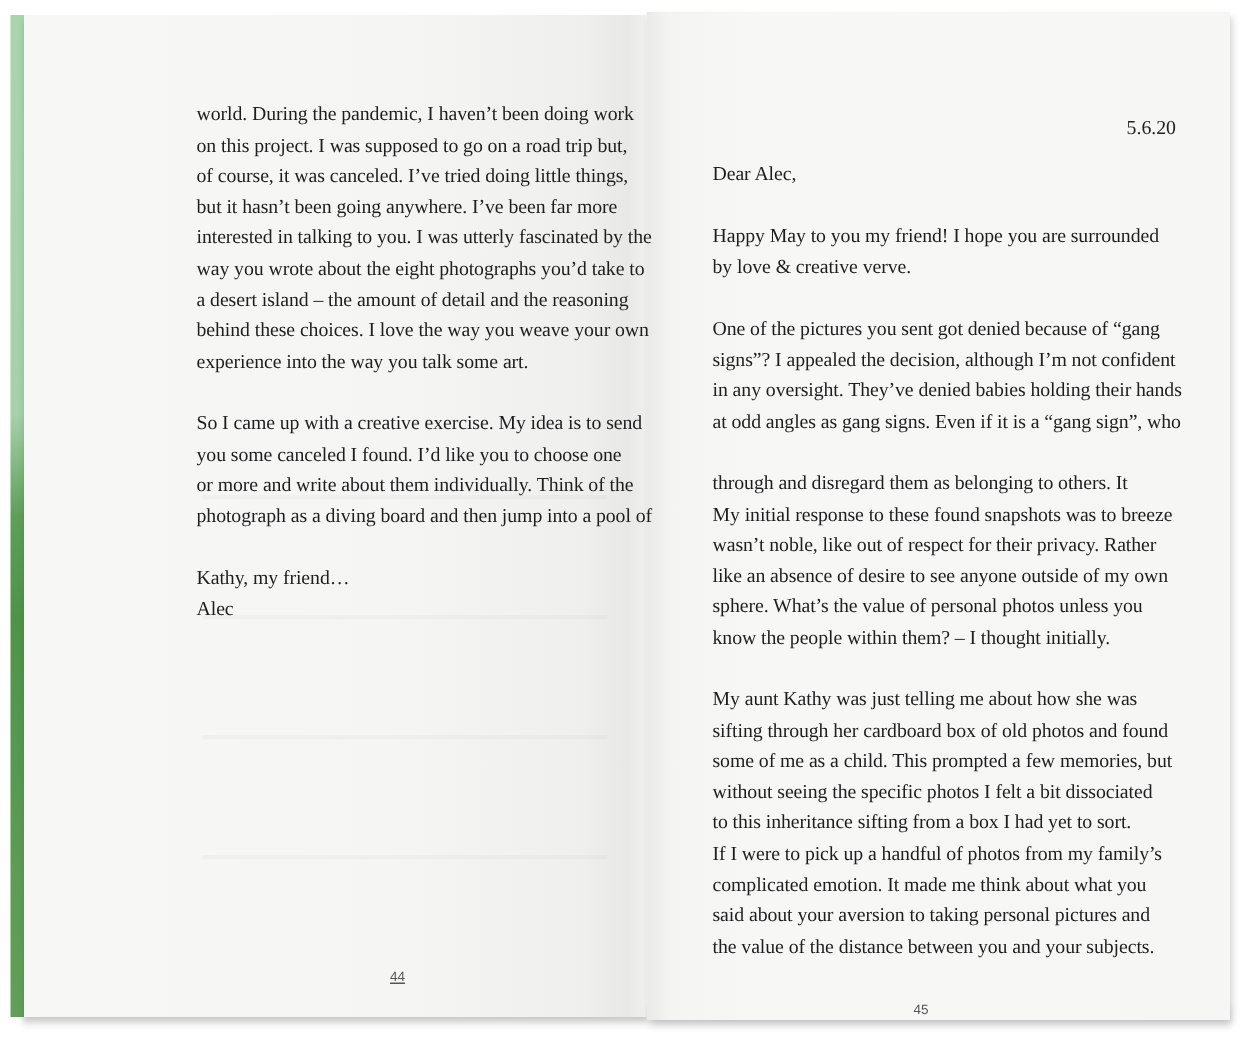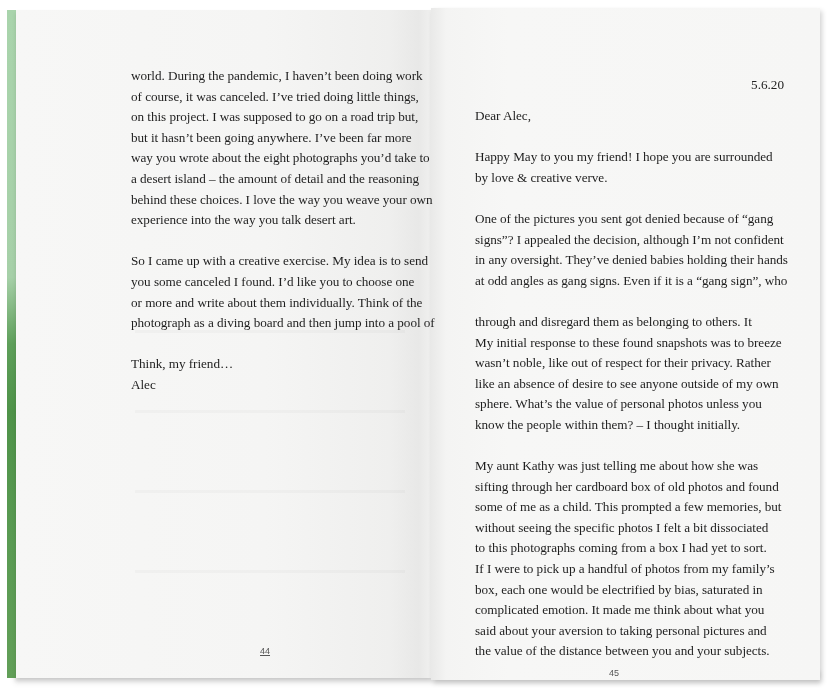--- a/index.html
+++ b/index.html
@@ -113,36 +113,37 @@
   <div class="page-right"></div>
 
   <div class="ghost" style="top:330px"></div>
   <div class="ghost" style="top:410px"></div>
   <div class="ghost" style="top:490px"></div>
   <div class="ghost" style="top:570px"></div>
 
   <div class="text-block left-text" id="left-text">
       <p>
         <span class="line">world. During the pandemic, I haven’t been doing work</span>
+        <span class="line">on this project. I was supposed to go on a road trip but,</span>
         <span class="line">of course, it was canceled. I’ve tried doing little things,</span>
-        <span class="line">on this project. I was supposed to go on a road trip but,</span>
         <span class="line">but it hasn’t been going anywhere. I’ve been far more</span>
+        <span class="line">interested in talking to you. I was utterly fascinated by the</span>
         <span class="line">way you wrote about the eight photographs you’d take to</span>
         <span class="line">a desert island – the amount of detail and the reasoning</span>
         <span class="line">behind these choices. I love the way you weave your own</span>
-        <span class="line">experience into the way you talk desert art.</span>
+        <span class="line">experience into the way you talk some art.</span>
       </p>
       <p>
         <span class="line">So I came up with a creative exercise. My idea is to send</span>
         <span class="line">you some canceled I found. I’d like you to choose one</span>
         <span class="line">or more and write about them individually. Think of the</span>
         <span class="line">photograph as a diving board and then jump into a pool of</span>
       </p>
       <p>
-        <span class="line">Think, my friend…</span>
+        <span class="line">Kathy, my friend…</span>
         <span class="line">Alec</span>
       </p>
     </div>
 
   <div class="date">5.6.20</div>
   <div class="text-block right-text" id="right-text">
       <p>
         <span class="line">Dear Alec,</span>
       </p>
       <p>
@@ -161,23 +162,22 @@
         <span class="line">wasn’t noble, like out of respect for their privacy. Rather</span>
         <span class="line">like an absence of desire to see anyone outside of my own</span>
         <span class="line">sphere. What’s the value of personal photos unless you</span>
         <span class="line">know the people within them? – I thought initially.</span>
       </p>
       <p>
         <span class="line">My aunt Kathy was just telling me about how she was</span>
         <span class="line">sifting through her cardboard box of old photos and found</span>
         <span class="line">some of me as a child. This prompted a few memories, but</span>
         <span class="line">without seeing the specific photos I felt a bit dissociated</span>
-        <span class="line">to this photographs coming from a box I had yet to sort.</span>
+        <span class="line">to this inheritance sifting from a box I had yet to sort.</span>
         <span class="line">If I were to pick up a handful of photos from my family’s</span>
-        <span class="line">box, each one would be electrified by bias, saturated in</span>
         <span class="line">complicated emotion. It made me think about what you</span>
         <span class="line">said about your aversion to taking personal pictures and</span>
         <span class="line">the value of the distance between you and your subjects.</span>
       </p>
     </div>
 
   <div class="page-num pn-left">44</div>
   <div class="page-num pn-right">45</div>
 </div>
 

